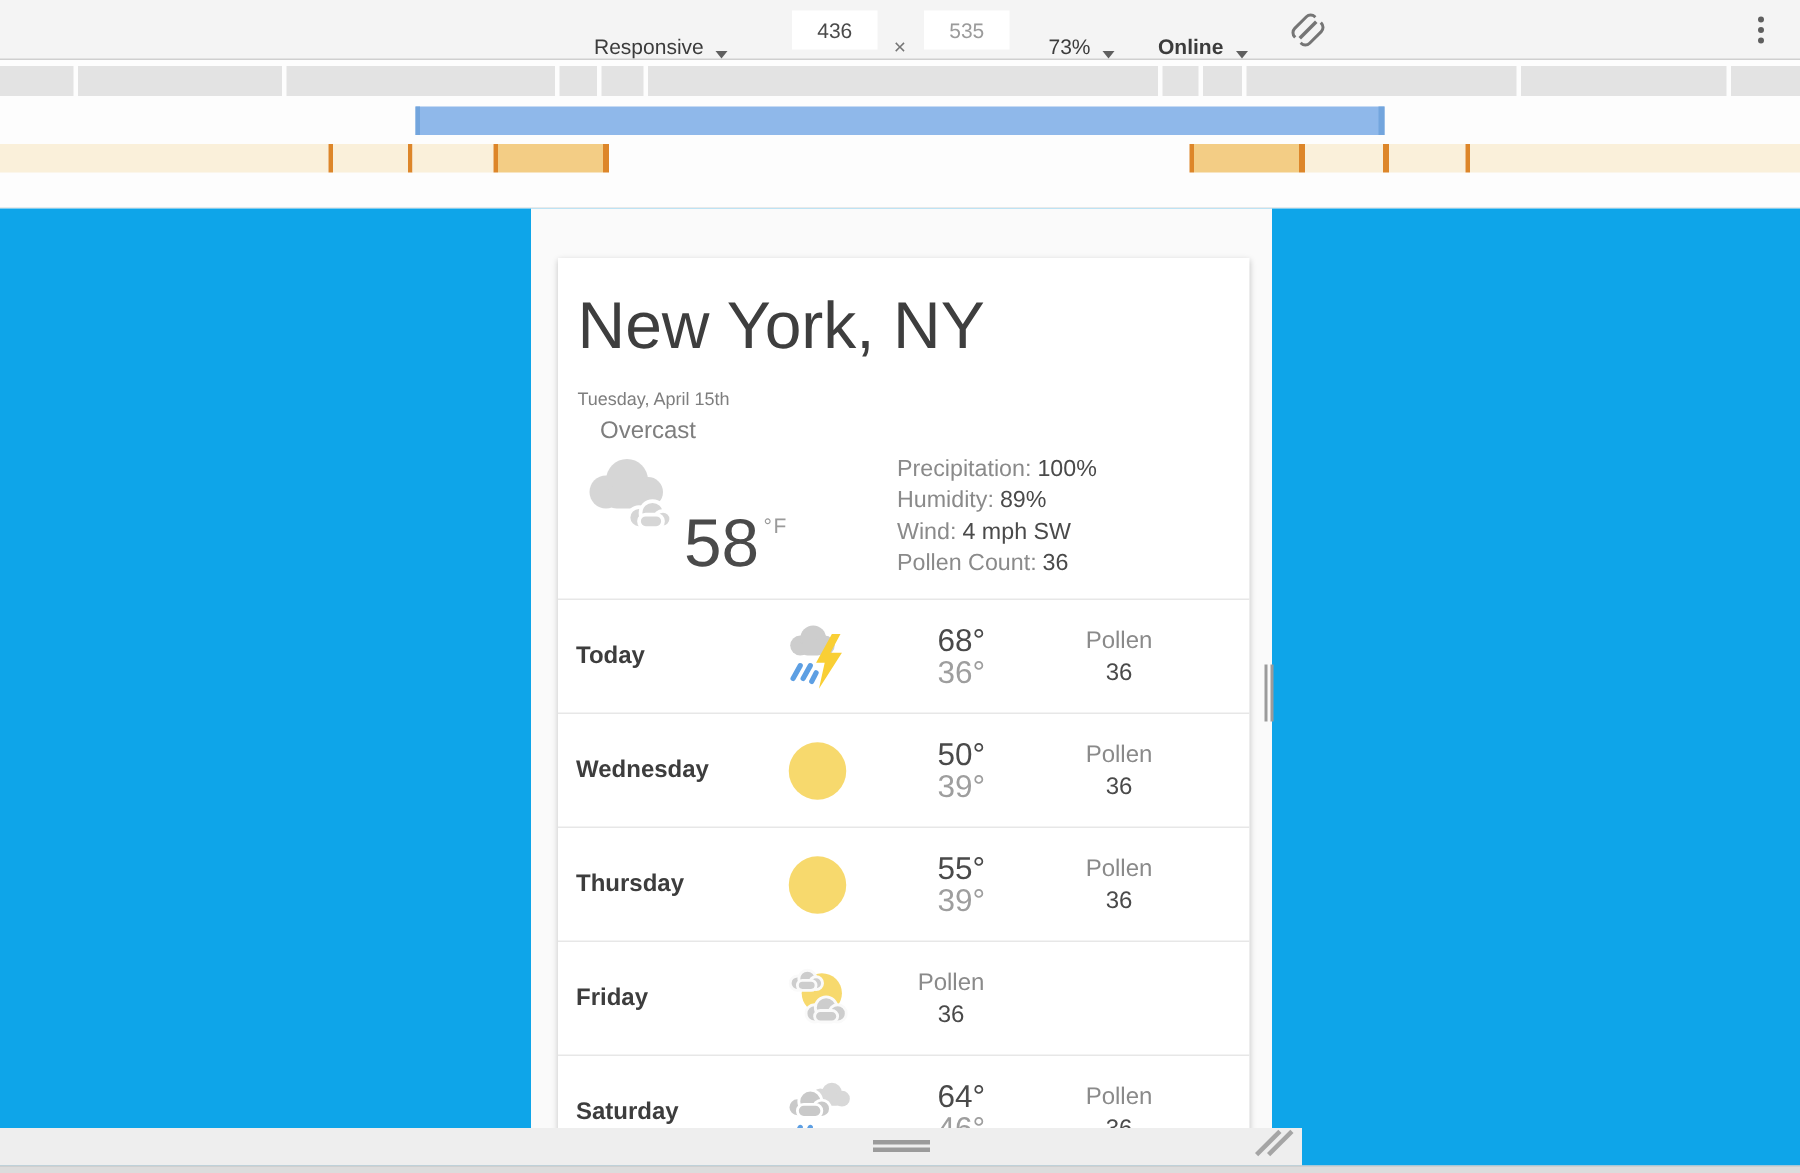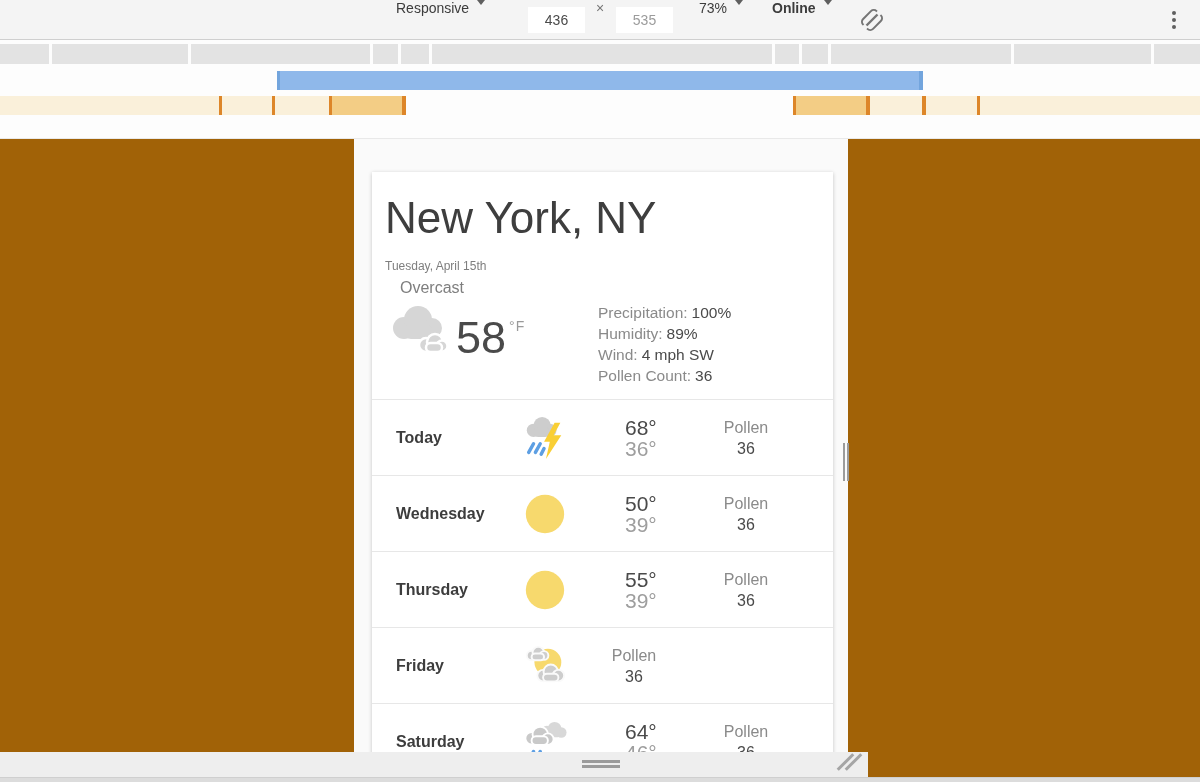--- a/index.html
+++ b/index.html
@@ -2,66 +2,66 @@
 <html><head>
 <meta charset="utf-8">
 <style>
   html,body{margin:0;padding:0;}
   .screen{
     position:relative;width:1200px;height:782px;background:#ffffff;overflow:hidden;
     font-family:"Liberation Sans",sans-serif;-webkit-font-smoothing:antialiased;
   }
   
   .toolbar{position:absolute;left:0;top:0;width:1200px;height:39px;background:#f4f4f4;border-bottom:1px solid #cfcfcf;}
-  .tb-item{position:absolute;top:0;height:39px;display:flex;align-items:flex-start;font-size:14px;color:#3c3c3c;white-space:nowrap;}
+  .tb-item{position:absolute;top:0;height:39px;display:flex;align-items:flex-end;font-size:14px;color:#3c3c3c;white-space:nowrap;}
   .caret{display:inline-block;width:0;height:0;border-left:4px solid transparent;border-right:4px solid transparent;border-top:5px solid #5f5f5f;margin-left:8px;}
   .dim-box{position:absolute;top:7px;height:26px;width:57px;background:#ffffff;display:flex;align-items:center;justify-content:center;font-size:14px;color:#4a4a4a;}
   .dim-box.muted{color:#9b9b9b;}
   .kebab{position:absolute;top:9px;width:24px;height:22px;display:flex;flex-direction:column;align-items:center;justify-content:center;gap:3px;cursor:pointer;}
   .kebab i{width:4px;height:4px;border-radius:50%;background:#5f5f5f;}
   
   .bars-area{position:absolute;left:0;top:40px;width:1200px;height:98px;background:#fdfdfd;border-bottom:1px solid #e9e9e9;}
   .ruler{position:absolute;left:0;top:4px;width:1200px;height:20px;}
   .ruler-block{position:absolute;top:0;height:20px;background:#e3e3e3;}
   .mq-blue{position:absolute;top:31px;height:19px;background:#8fb8ea;border-left:3px solid #73a5dd;border-right:4px solid #73a5dd;box-sizing:border-box;cursor:pointer;}
   .mq-orange{position:absolute;left:0;top:56px;width:1200px;height:19px;}
   .seg{position:absolute;top:0;height:19px;cursor:pointer;}
   .seg-light{background:#faf0da;}
   .seg-medium{background:#f3cd85;}
   .seg-divider{background:#dd8629;}
   
-  .canvas{position:absolute;left:0;top:139px;width:1200px;height:643px;background:#a16207;}
+  .canvas{position:absolute;left:0;top:139px;width:1200px;height:643px;background:#0ea5e9;}
   .viewport{position:absolute;left:354px;top:0;width:494px;height:613px;background:#fafafa;overflow:hidden;}
   .below-strip{position:absolute;left:0;top:613px;width:868px;height:25px;background:#eeeeee;}
   .window-bottom{position:absolute;left:0;top:638px;width:1200px;height:5px;background:#dcdcdc;border-top:1px solid #cfcfcf;box-sizing:border-box;}
   
   .v-handle{position:absolute;left:843px;top:304px;width:10px;height:38px;display:flex;gap:2px;cursor:ew-resize;}
   .v-handle i{width:2px;height:38px;background:#9b9b9b;}
   .h-handle{position:absolute;left:582px;top:621px;width:38px;height:9px;display:flex;flex-direction:column;gap:2px;cursor:ns-resize;}
   .h-handle i{width:38px;height:3px;background:#9b9b9b;}
   .c-handle{position:absolute;left:836px;top:610px;width:28px;height:26px;cursor:nwse-resize;}
   .c-handle i{position:absolute;width:3px;height:22px;background:#a5a5a5;transform:rotate(45deg);}
   .c-handle i:first-child{left:8px;top:2px;}
   .c-handle i:last-child{left:16px;top:2px;}
   
   .card{position:absolute;left:18px;top:33px;width:461px;min-height:720px;background:#ffffff;box-shadow:0 1px 4px rgba(0,0,0,0.22);}
   .location{margin:20px 14px 0 13px;font-size:44px;font-weight:400;color:#3e3e3e;line-height:52px;}
   .date{margin:12px 0 0 13px;font-size:12px;color:#7e7e7e;line-height:21px;}
   .condition{margin:0 0 0 28px;font-size:16px;color:#7e7e7e;line-height:21px;}
   .current{position:relative;height:86px;margin-top:4px;}
   .cur-left{display:flex;align-items:flex-start;padding-left:16px;}
-  .temp{font-size:45px;color:#4a4a4a;line-height:72px;margin-left:6px;}
+  .temp{font-size:45px;color:#4a4a4a;line-height:48px;margin-left:6px;margin-top:36px;}
   .unit{font-size:14px;color:#9a9a9a;position:relative;top:-22px;margin-left:3px;letter-spacing:1px;}
   .details{position:absolute;left:226px;top:0;margin:0;padding:0;list-style:none;font-size:15.5px;line-height:21px;}
   .details .lbl{color:#8a8a8a;}
   .details .val{color:#4a4a4a;margin-left:4px;}
   .forecast{margin-top:11px;border-top:1px solid #e7e7e7;}
   .frow{display:grid;grid-template-columns:130px 86px 92px 132px;height:75px;align-items:center;border-bottom:1px solid #e7e7e7;}
   .frow:last-child{border-bottom:none;}
-  .fday{padding-left:24px;font-size:16px;font-weight:bold;color:#3d3d3d;}
+  .fday{padding-left:12px;font-size:16px;font-weight:bold;color:#3d3d3d;}
   .ficon{justify-self:center;width:46px;height:46px;}
   .ficon svg{width:46px;height:46px;display:block;}
   .ftemp{padding-left:37px;font-size:21px;line-height:21px;}
   .ftemp .hi{color:#4a4a4a;}
   .ftemp .lo{color:#9e9e9e;}
   .fpollen{text-align:center;font-size:16px;line-height:21px;}
   .fpollen .plabel{color:#8a8a8a;}
   .fpollen .pval{color:#4a4a4a;}
   .hidden-defs{position:absolute;width:0;height:0;overflow:hidden;}
 </style>

